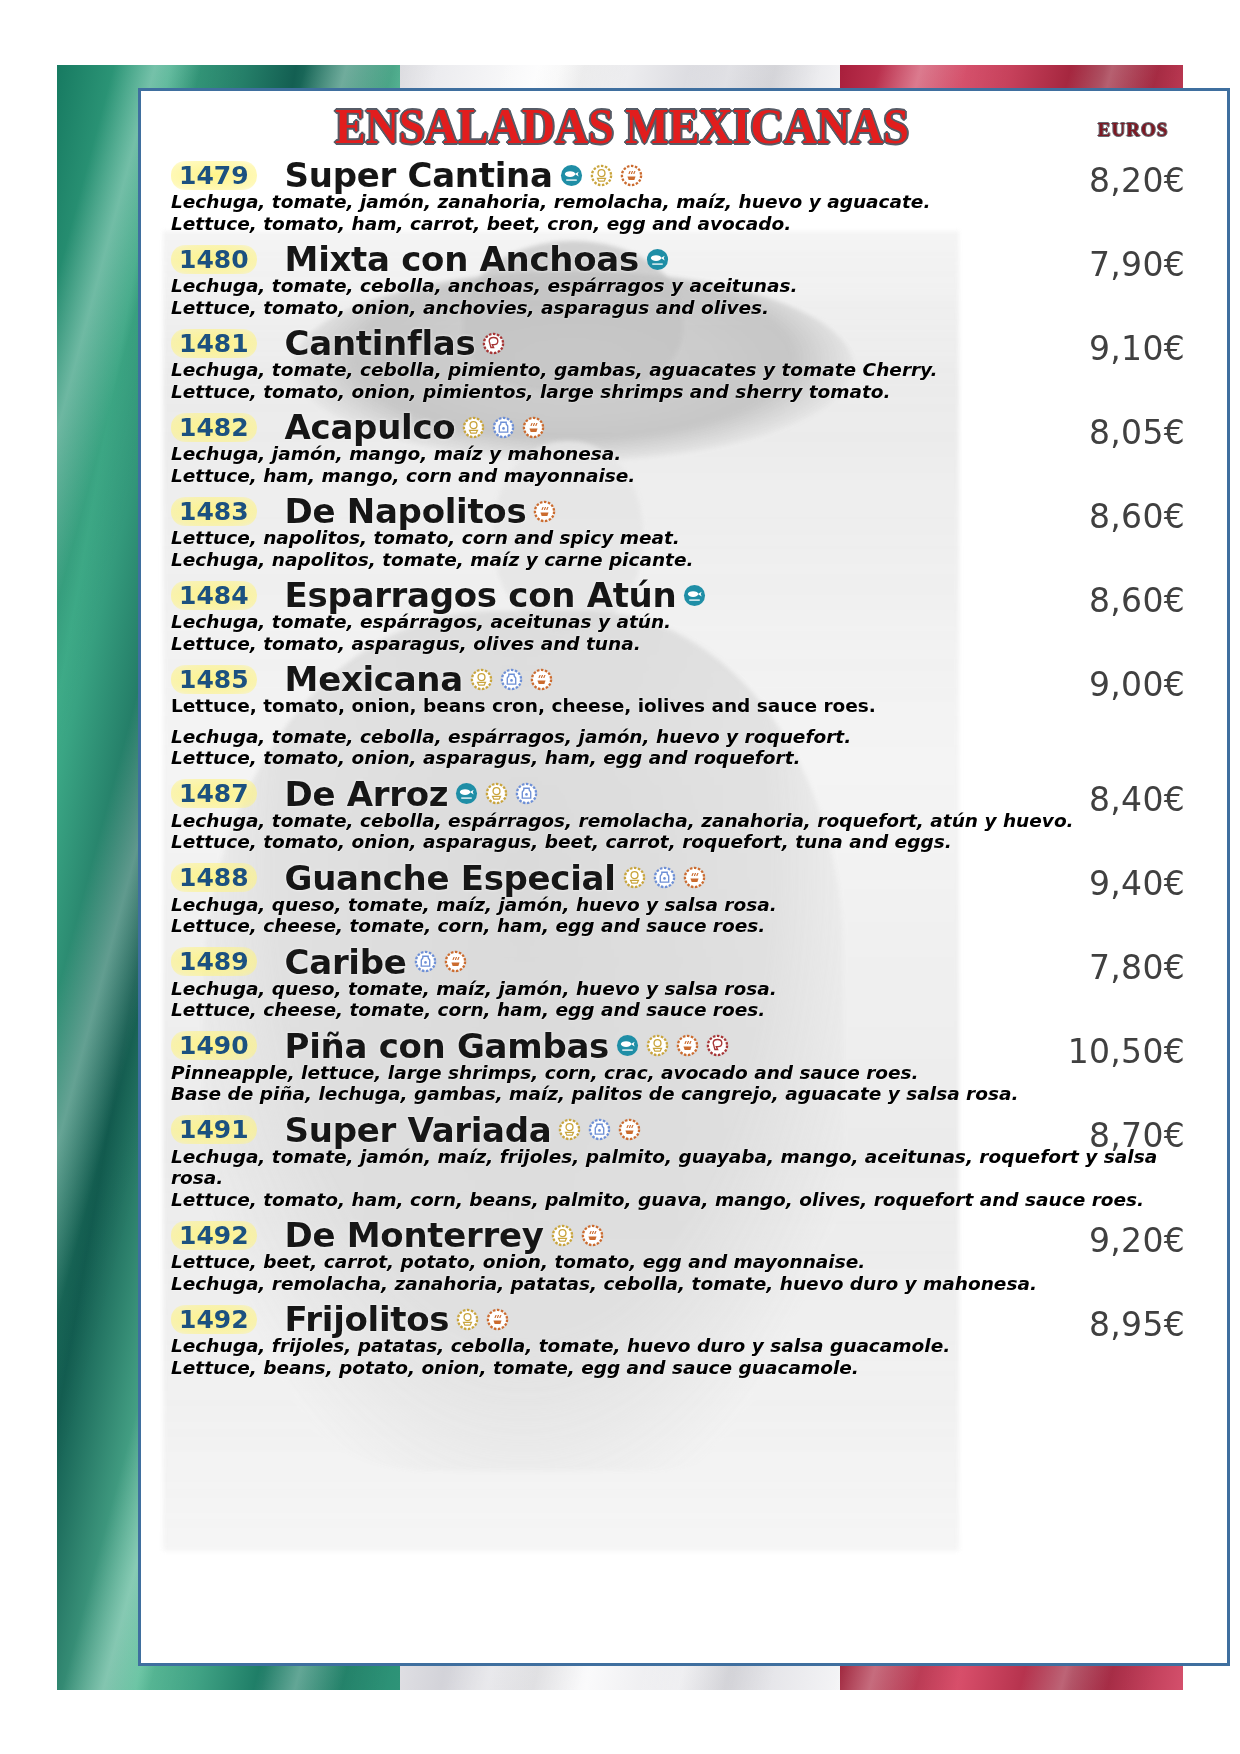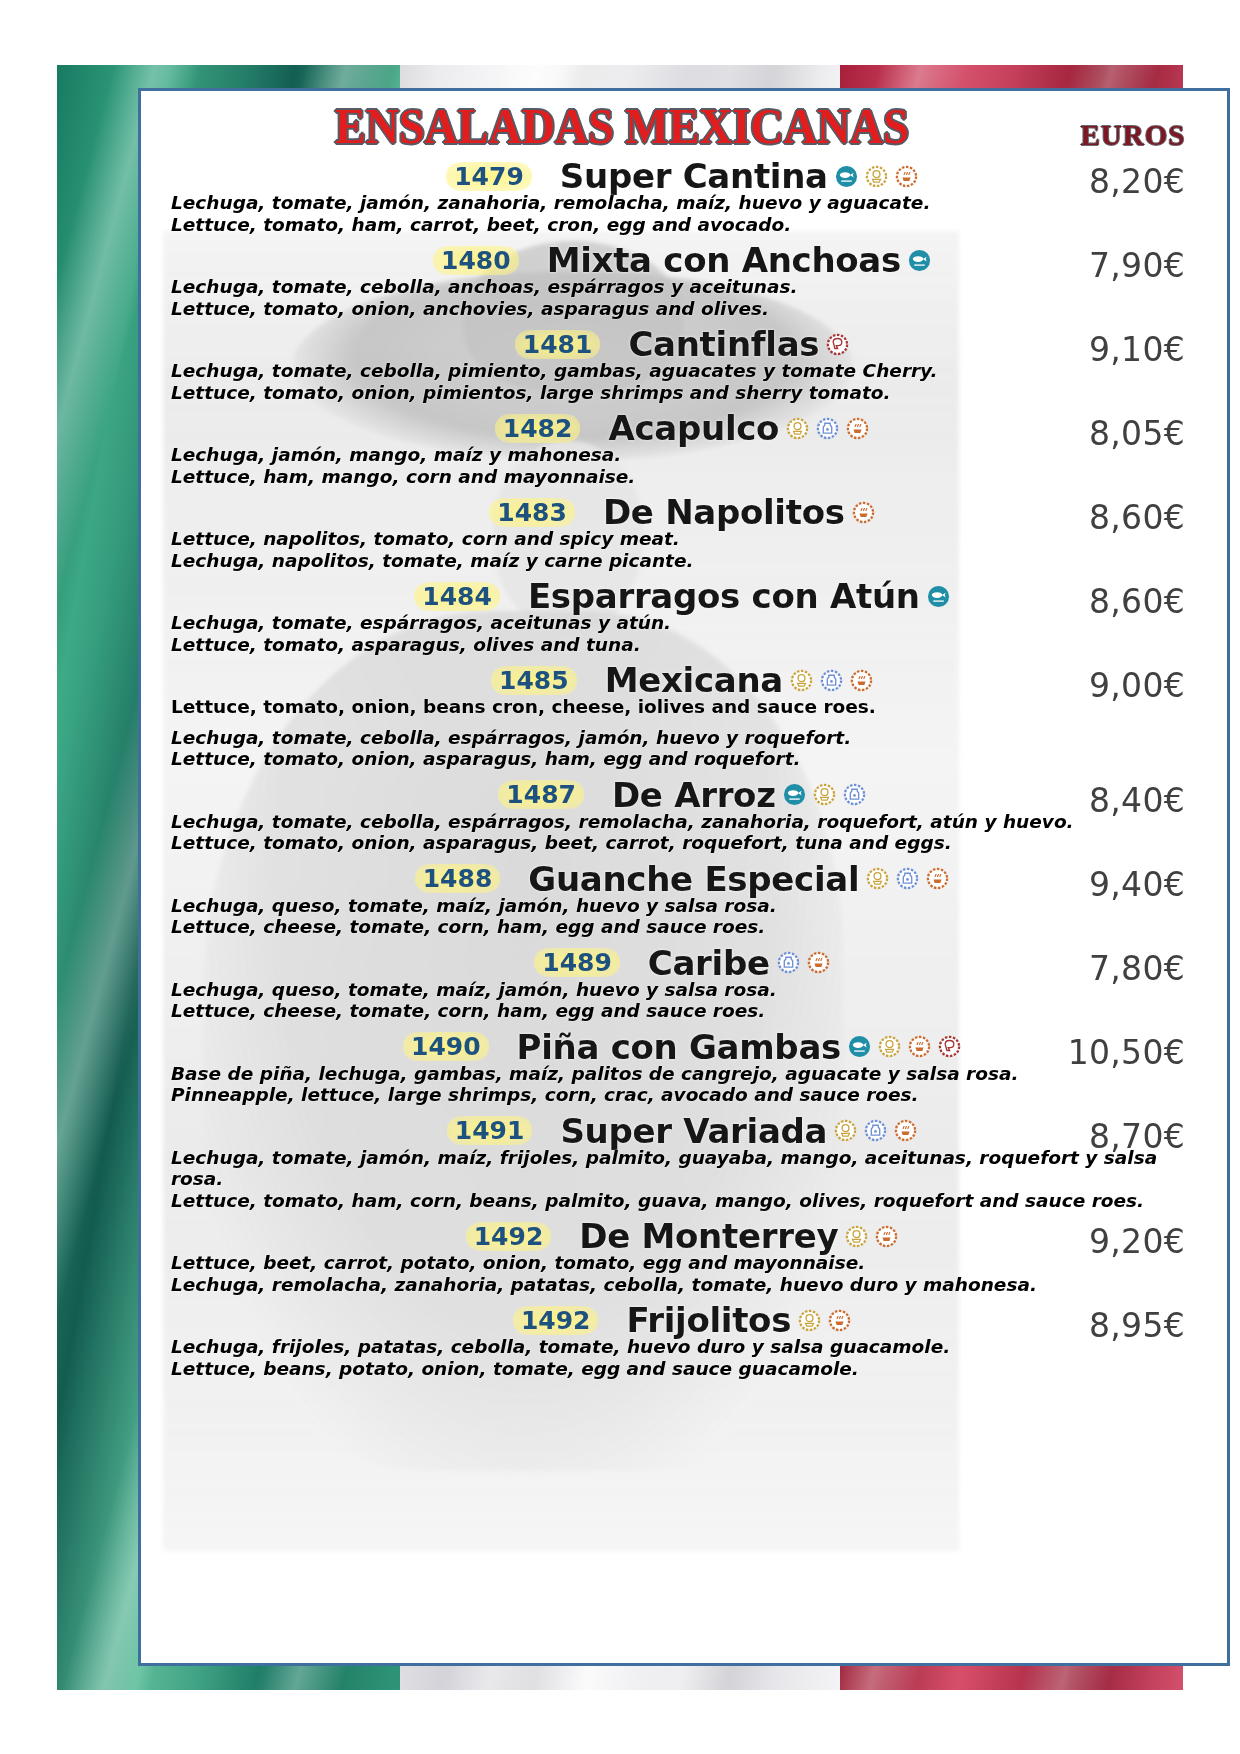--- a/index.html
+++ b/index.html
@@ -36,27 +36,27 @@
 
   .content{position:relative;z-index:1;padding:8px 34px 0 30px;}
 
   
   .header-row{display:flex;align-items:flex-start;}
   .title{flex:1;text-align:center;font-family:"Liberation Serif","DejaVu Serif",serif;font-weight:bold;
          font-size:46px;line-height:52px;color:#e21d1d;letter-spacing:0px;transform:scale(1,1.08);transform-origin:top;
          text-shadow:-2px 0 0 #565b66,2px 0 0 #565b66,0 -2px 0 #565b66,0 2px 0 #565b66,
                      -1px -1px 0 #565b66,1px 1px 0 #565b66,-1px 1px 0 #565b66,1px -1px 0 #565b66;}
   .euros{width:120px;text-align:center;margin-top:20px;font-family:"Liberation Serif","DejaVu Serif",serif;
-         font-weight:bold;font-size:29px;color:#7d1822;letter-spacing:1px;
+         font-weight:bold;font-size:19px;color:#7d1822;letter-spacing:1px;
          text-shadow:-1px 0 0 #6a6a72,1px 0 0 #6a6a72,0 1px 0 #6a6a72,0 -1px 0 #6a6a72;}
 
   
   #items{margin-top:8px;}
   .item{position:relative;margin-bottom:9px;}
-  .row1{display:flex;align-items:center;height:32px;justify-content:center;}
+  .row1{display:flex;align-items:center;height:32px;}
   .num{display:inline-block;min-width:62px;text-align:center;font-weight:bold;font-size:25px;color:#1c5180;
        padding:0 8px;border-radius:14px;
        background:radial-gradient(ellipse 100% 95% at 50% 50%,rgba(255,244,130,.95) 0%,rgba(255,244,130,.55) 55%,rgba(255,244,130,0) 80%);}
   .name{margin-left:28px;font-weight:bold;font-size:34px;color:#161616;letter-spacing:-.3px;
         text-shadow:0 0 3px rgba(255,255,255,.9);}
   .badge{display:inline-flex;margin-left:7px;vertical-align:middle;}
   .price{position:absolute;right:8px;top:2px;font-size:33px;color:#404040;letter-spacing:.3px;}
   .desc{font-size:18.5px;line-height:21.5px;font-weight:bold;font-style:italic;color:#000000;
         text-shadow:0 0 2px rgba(255,255,255,.85);}
   .desc.plain{font-style:normal;}
@@ -353,22 +353,22 @@
                     <path d="M9.5 10.5c0-1.5 1-2 1-3.2M12 10.5c0-1.5 1-2 1-3.2M14.5 10.5c0-1.5 1-2 1-3.2" stroke="#cb6b2e" fill="none" stroke-width="1.2"></path>
                   </svg>
                 </span><span class="badge">
                   <svg width="23" height="23" viewBox="0 0 24 24">
                     <circle cx="12" cy="12" r="10" fill="#fff" stroke="#a63434" stroke-width="2.4" stroke-dasharray="2.6 1.6"></circle>
                     <path d="M7.5 9.5c0-2.4 2-3.8 4.5-3.8s4.5 1.4 4.5 3.8-1.8 3.7-3.8 3.7h-2l1.4 3h-2.8z" fill="none" stroke="#a63434" stroke-width="1.4"></path>
                   </svg>
                 </span></span>
       <span class="price">10,50€</span>
     </div>
+    <div class="desc en">Pinneapple, lettuce, large shrimps, corn, crac, avocado and sauce roes.</div>
     <div class="desc es">Base de piña, lechuga, gambas, maíz, palitos de cangrejo, aguacate y salsa rosa.</div>
-    <div class="desc en">Pinneapple, lettuce, large shrimps, corn, crac, avocado and sauce roes.</div>
   </div>
 
   <div class="item">
     <div class="row1">
       <span class="num">1491</span>
       <span class="name">Super Variada</span>
       <span class="icons"><span class="badge">
                   <svg width="23" height="23" viewBox="0 0 24 24">
                     <circle cx="12" cy="12" r="10" fill="#fff" stroke="#c9a43c" stroke-width="2.4" stroke-dasharray="2.6 1.6"></circle>
                     <path d="M12 5.8c2.5 0 3.6 2.1 3.6 3.8a3.6 3.6 0 0 1-7.2 0c0-1.7 1.1-3.8 3.6-3.8z" fill="none" stroke="#c9a43c" stroke-width="1.4"></path>

